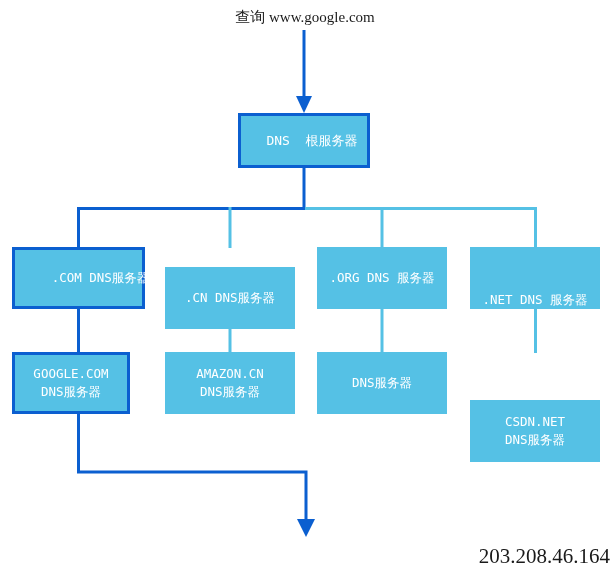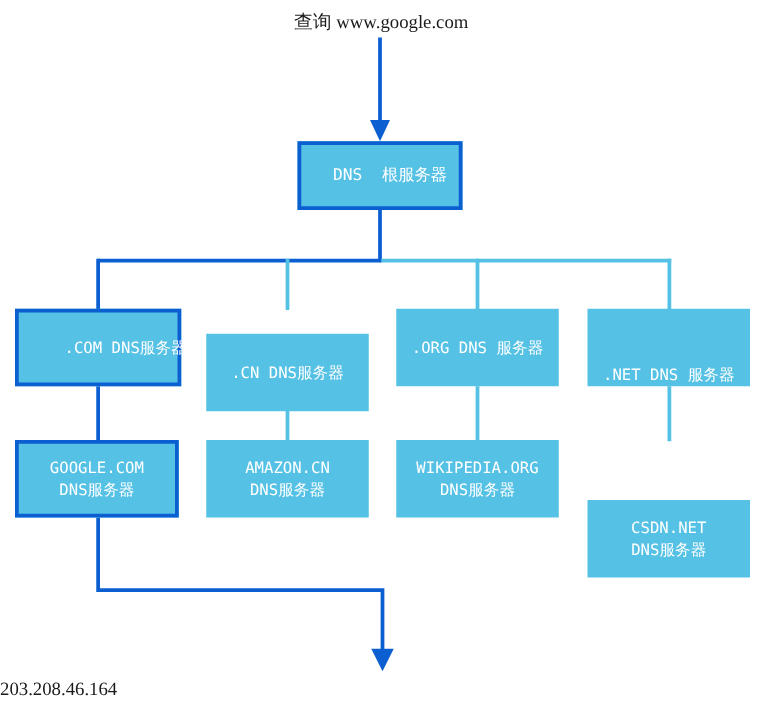--- a/index.html
+++ b/index.html
@@ -30,22 +30,22 @@
     letter-spacing: 0px;
   }
   #query-label {
     left: 0; top: 8px;
     width: 610px;
     text-align: center;
   }
   #result-label {
     left: 0; top: 544px;
     width: 610px;
-    text-align: left;
-    font-size: 15px;
+    text-align: right;
+    font-size: 21px;
   }
   
   .node {
     position: absolute;
     box-sizing: border-box;
     background: #55c1e5;
     display: flex;
     flex-direction: column;
     align-items: center;
     justify-content: center;
@@ -59,21 +59,21 @@
   .node.highlight {
     border: 3px solid #0b5fd0;
   }
   .node-line { display: block; }
   
   #node-root  { left: 238px; top: 113px; width: 132px; height: 55px; font-size: 13px; padding-left: 16px; }
   #node-com   { left: 12px;  top: 247px; width: 133px; height: 62px; padding-left: 44px; }
   #node-cn    { left: 165px; top: 247px; width: 130px; height: 62px; margin-top: 20px; }
   #node-org   { left: 317px; top: 247px; width: 130px; height: 62px; }
   #node-net   { left: 470px; top: 247px; width: 130px; height: 62px; justify-content: flex-end; }
-  #node-google{ left: 12px;  top: 352px; width: 131px; height: 62px; }
+  #node-google{ left: 12px;  top: 352px; width: 118px; height: 62px; }
   #node-amazon{ left: 165px; top: 352px; width: 130px; height: 62px; align-items: center; }
   #node-wiki  { left: 317px; top: 352px; width: 130px; height: 62px; }
   #node-csdn  { left: 470px; top: 352px; width: 130px; height: 62px; margin-top: 48px; }
 </style>
 </head>
 <body>
 
 <svg id="diagram" viewBox="0 0 610 580">
 
   <line x1="304" y1="30" x2="304" y2="104" stroke="#0b5fd0" stroke-width="3"></line>
@@ -120,21 +120,20 @@
 
 <div class="node highlight" id="node-google">
   <span class="node-line">GOOGLE.COM</span>
   <span class="node-line">DNS服务器</span>
 </div>
 <div class="node" id="node-amazon">
   <span class="node-line">AMAZON.CN</span>
   <span class="node-line">DNS服务器</span>
 </div>
 <div class="node" id="node-wiki">
-  <span class="node-line">WIKIPEDIA.ORG</span>
   <span class="node-line">DNS服务器</span>
 </div>
 <div class="node" id="node-csdn">
   <span class="node-line">CSDN.NET</span>
   <span class="node-line">DNS服务器</span>
 </div>
 
 <div class="caption" id="result-label">203.208.46.164</div>
 
 </body></html>

